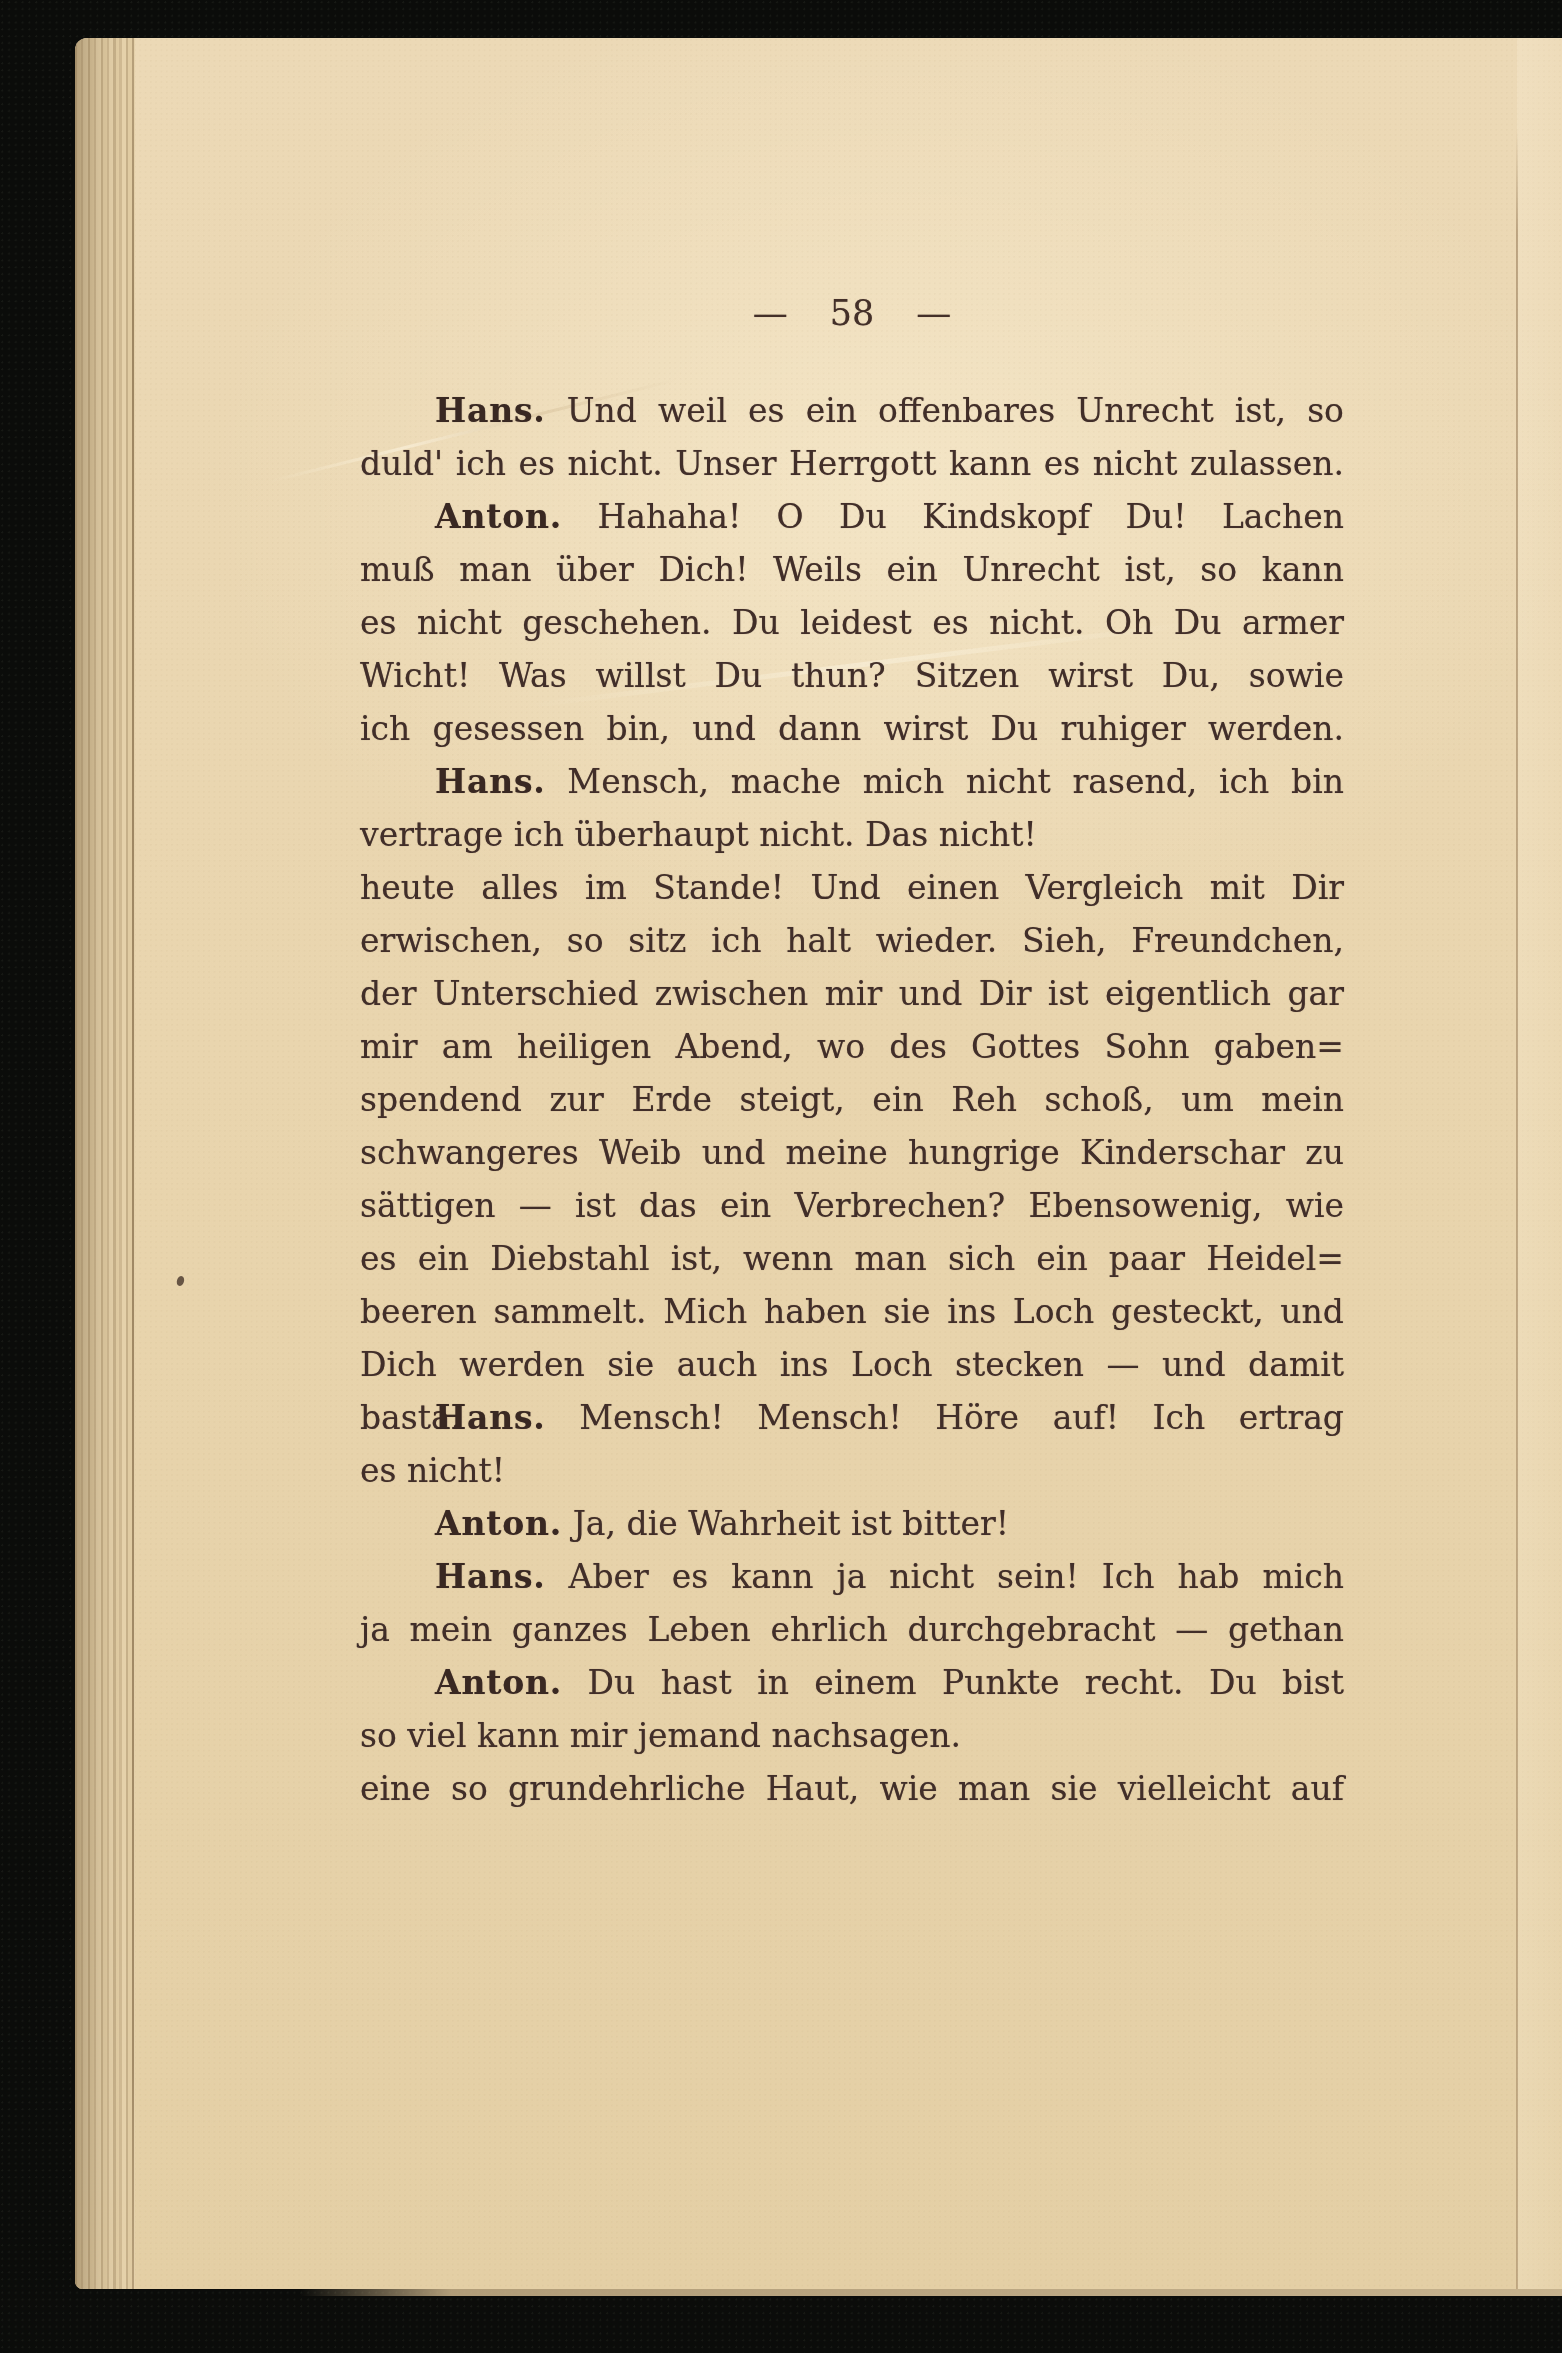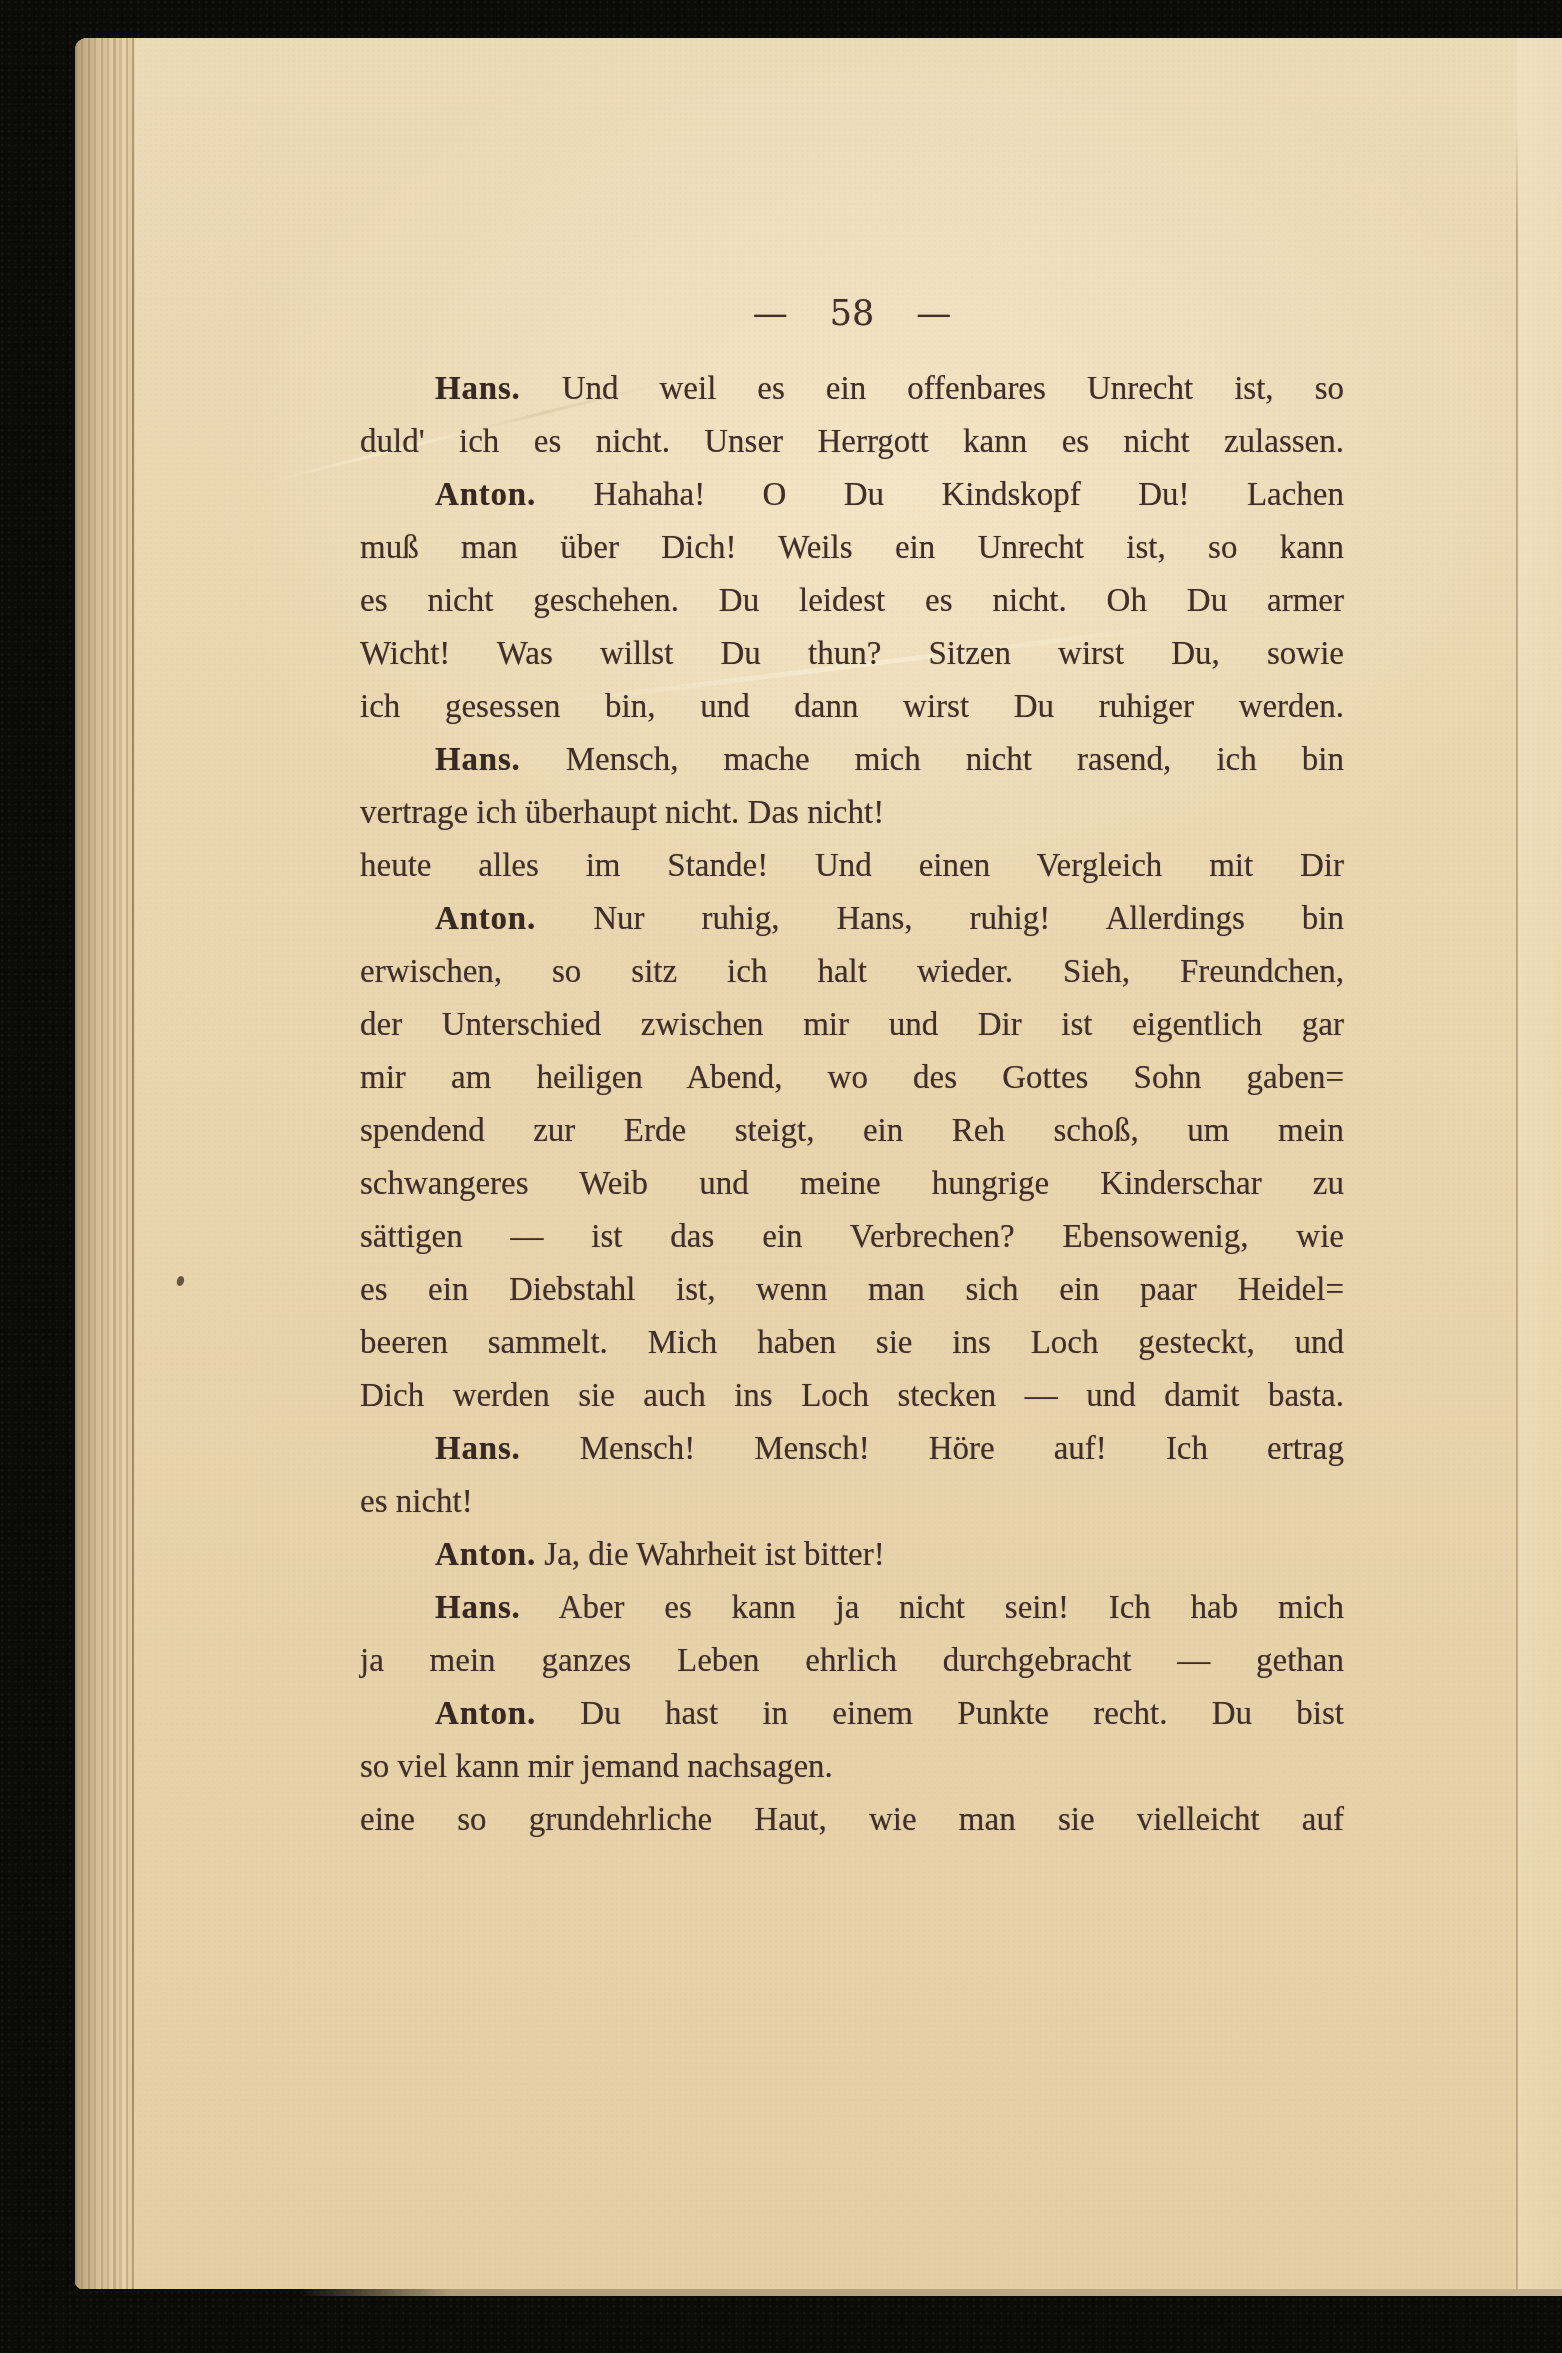--- a/index.html
+++ b/index.html
@@ -60,24 +60,23 @@
     position:absolute;left:102px;top:1238px;width:6.8px;height:9.8px;border-radius:50%;
     background:rgba(70,52,42,0.8);transform:rotate(18deg);
   }
   .header{
     position:absolute;top:254px;left:285px;width:984px;
     display:flex;justify-content:center;align-items:center;gap:42px;
     font-size:35px;line-height:42px;color:#443029;
     text-shadow:0 0 0.8px rgba(60,40,35,0.45);
   }
   .text-block{
-    position:absolute;top:324px;left:285px;width:984px;
+    position:absolute;top:346px;left:285px;width:984px;
     font-size:33px;line-height:53px;color:#412e29;
     text-shadow:0 0 0.8px rgba(62,42,36,0.5);
-    font-family:Liberation Serif, serif;
   }
   .line{height:53px;overflow:visible;}
   .line.just{text-align:justify;text-align-last:justify;}
   .line.first{text-indent:75px;}
   .speaker{font-weight:bold;color:#392822;letter-spacing:0.8px;}
 </style>
 </head>
 <body>
 
 <div class="page">
@@ -100,21 +99,20 @@
       <div class="line just first"><span class="speaker">Hans.</span> Und weil es ein offenbares Unrecht ist, so</div>
       <div class="line just">duld' ich es nicht. Unser Herrgott kann es nicht zulassen.</div>
       <div class="line just first"><span class="speaker">Anton.</span> Hahaha! O Du Kindskopf Du! Lachen</div>
       <div class="line just">muß man über Dich! Weils ein Unrecht ist, so kann</div>
       <div class="line just">es nicht geschehen. Du leidest es nicht. Oh Du armer</div>
       <div class="line just">Wicht! Was willst Du thun? Sitzen wirst Du, sowie</div>
       <div class="line just">ich gesessen bin, und dann wirst Du ruhiger werden.</div>
       <div class="line just first"><span class="speaker">Hans.</span> Mensch, mache mich nicht rasend, ich bin</div>
       <div class="line">vertrage ich überhaupt nicht. Das nicht!</div>
       <div class="line just">heute alles im Stande! Und einen Vergleich mit Dir</div>
-      <div class="line just first"><span class="speaker">Anton.</span> Nur ruhig, Hans, ruhig! Allerdings bin</div>
       <div class="line just">erwischen, so sitz ich halt wieder. Sieh, Freundchen,</div>
       <div class="line just">der Unterschied zwischen mir und Dir ist eigentlich gar</div>
       <div class="line just">mir am heiligen Abend, wo des Gottes Sohn gaben=</div>
       <div class="line just">spendend zur Erde steigt, ein Reh schoß, um mein</div>
       <div class="line just">schwangeres Weib und meine hungrige Kinderschar zu</div>
       <div class="line just">sättigen — ist das ein Verbrechen? Ebensowenig, wie</div>
       <div class="line just">es ein Diebstahl ist, wenn man sich ein paar Heidel=</div>
       <div class="line just">beeren sammelt. Mich haben sie ins Loch gesteckt, und</div>
       <div class="line just">Dich werden sie auch ins Loch stecken — und damit basta.</div>
       <div class="line just first"><span class="speaker">Hans.</span> Mensch! Mensch! Höre auf! Ich ertrag</div>

